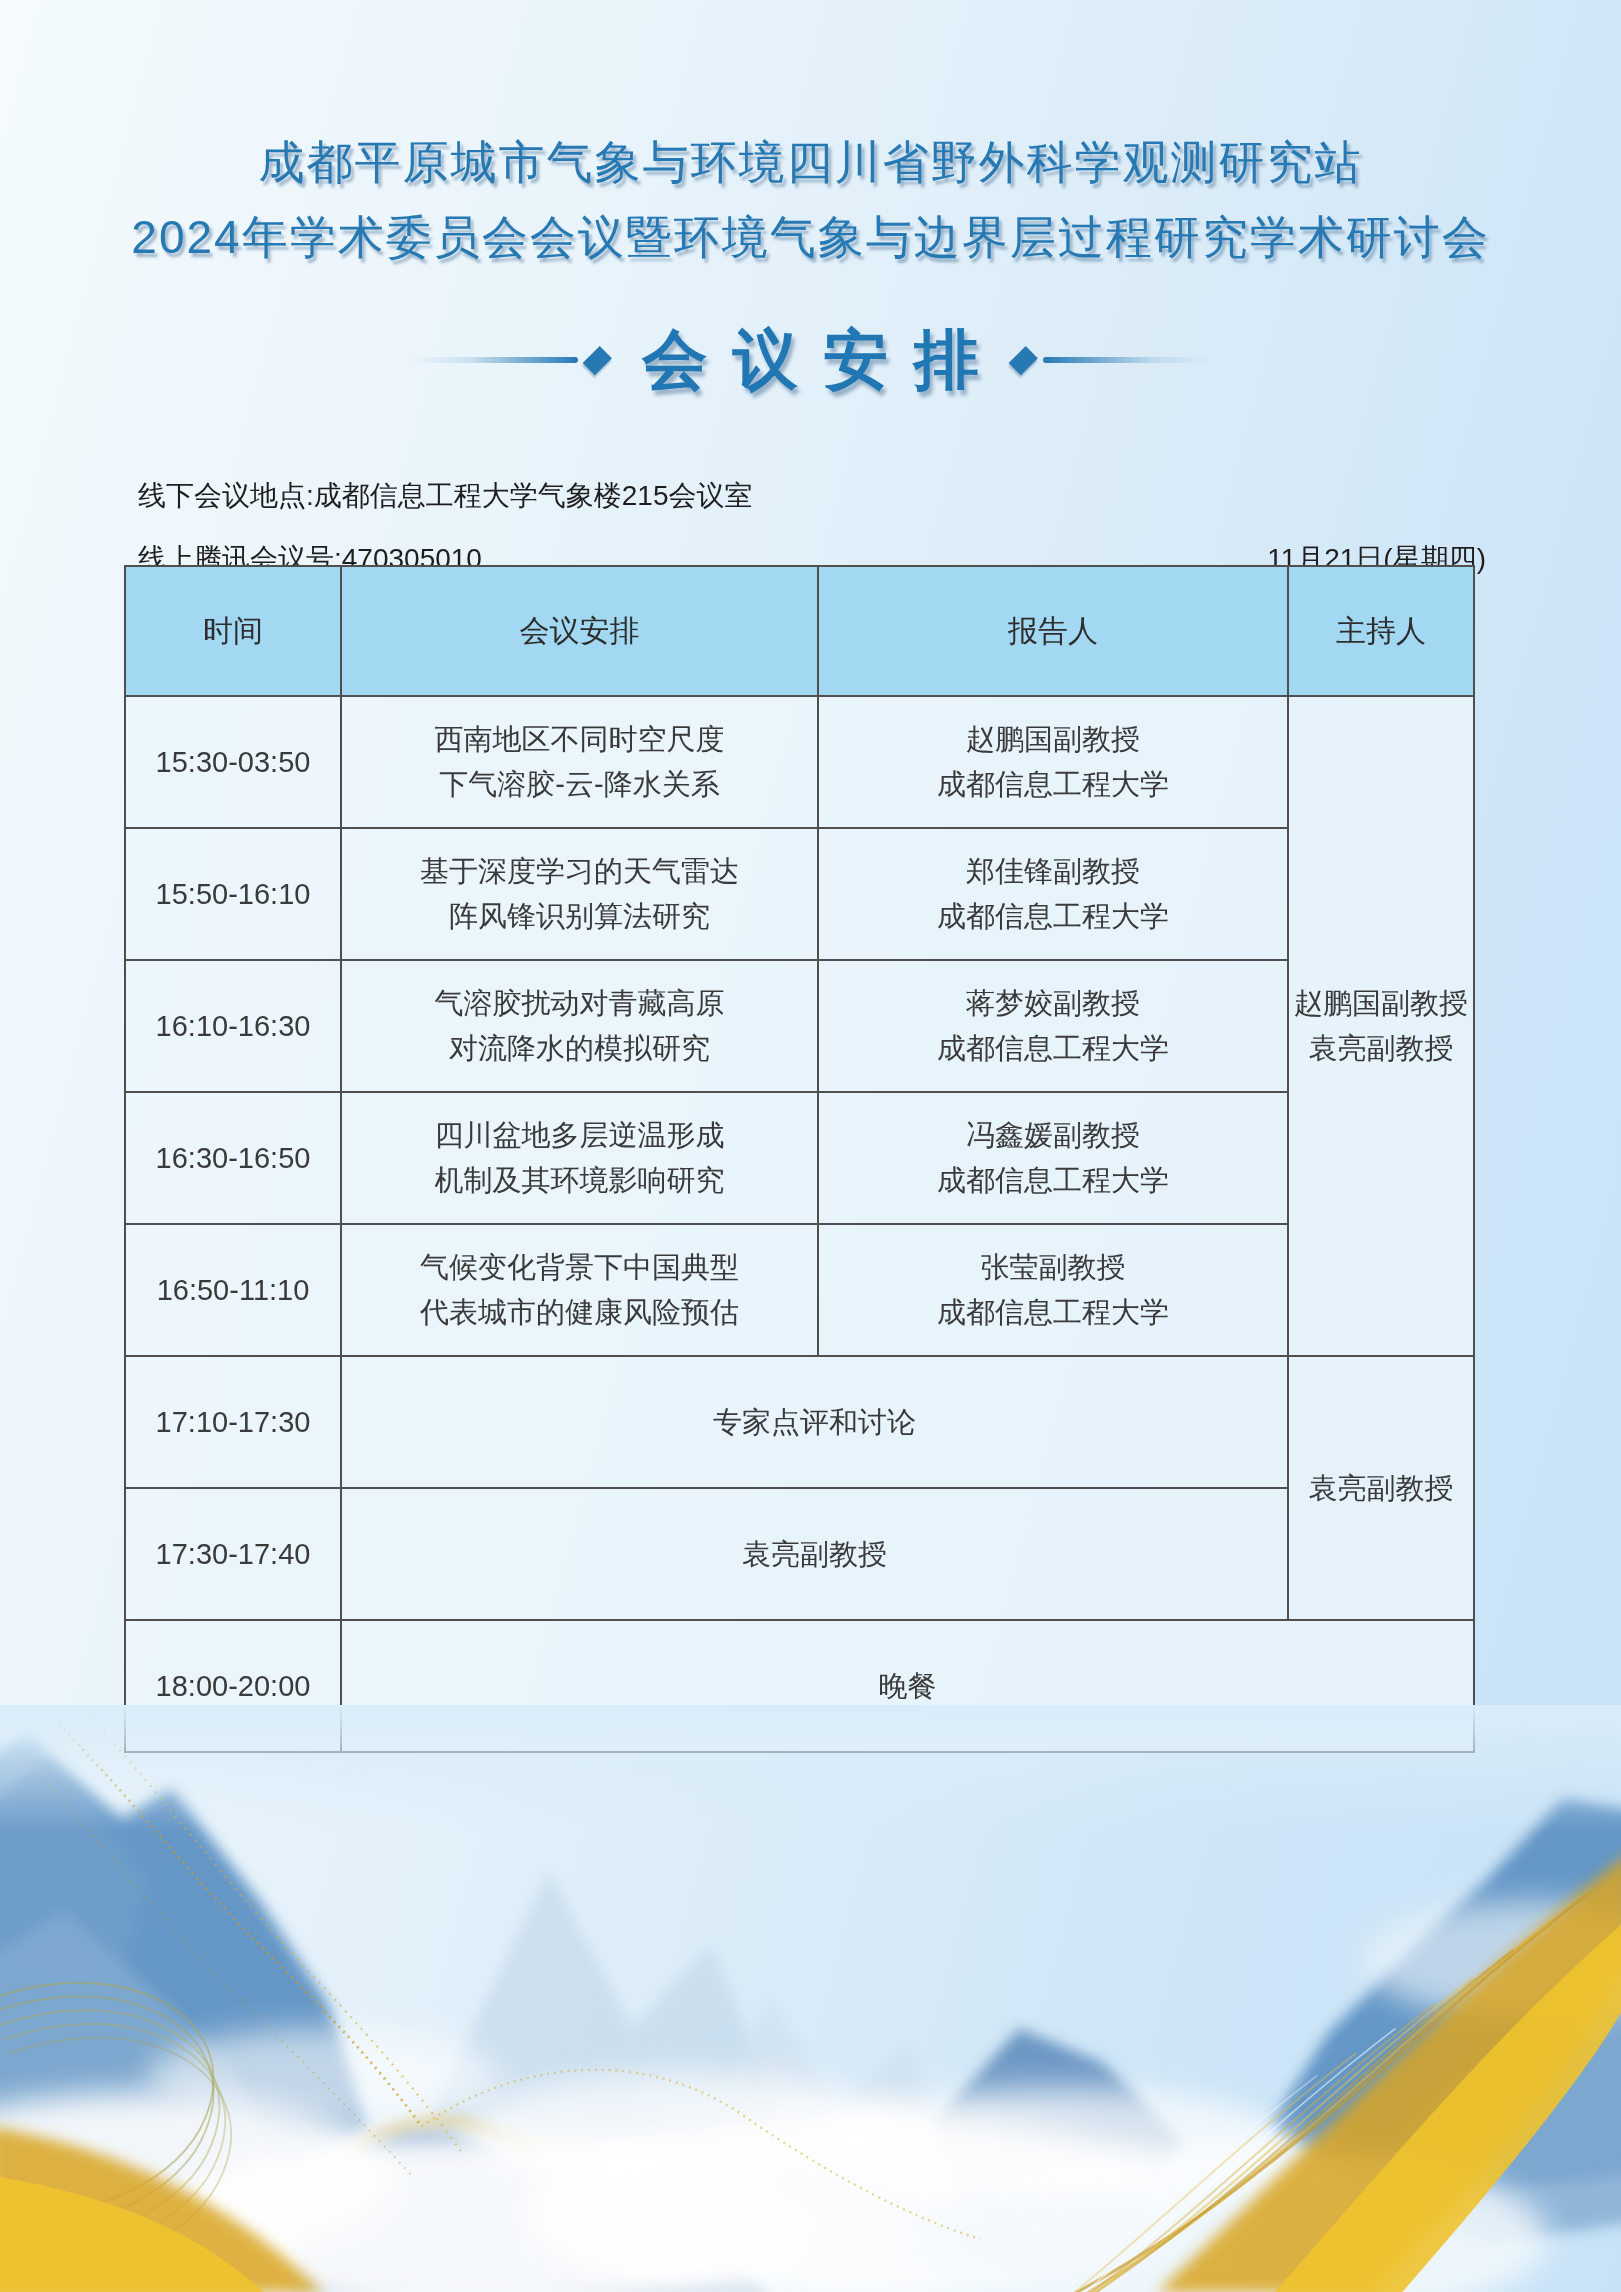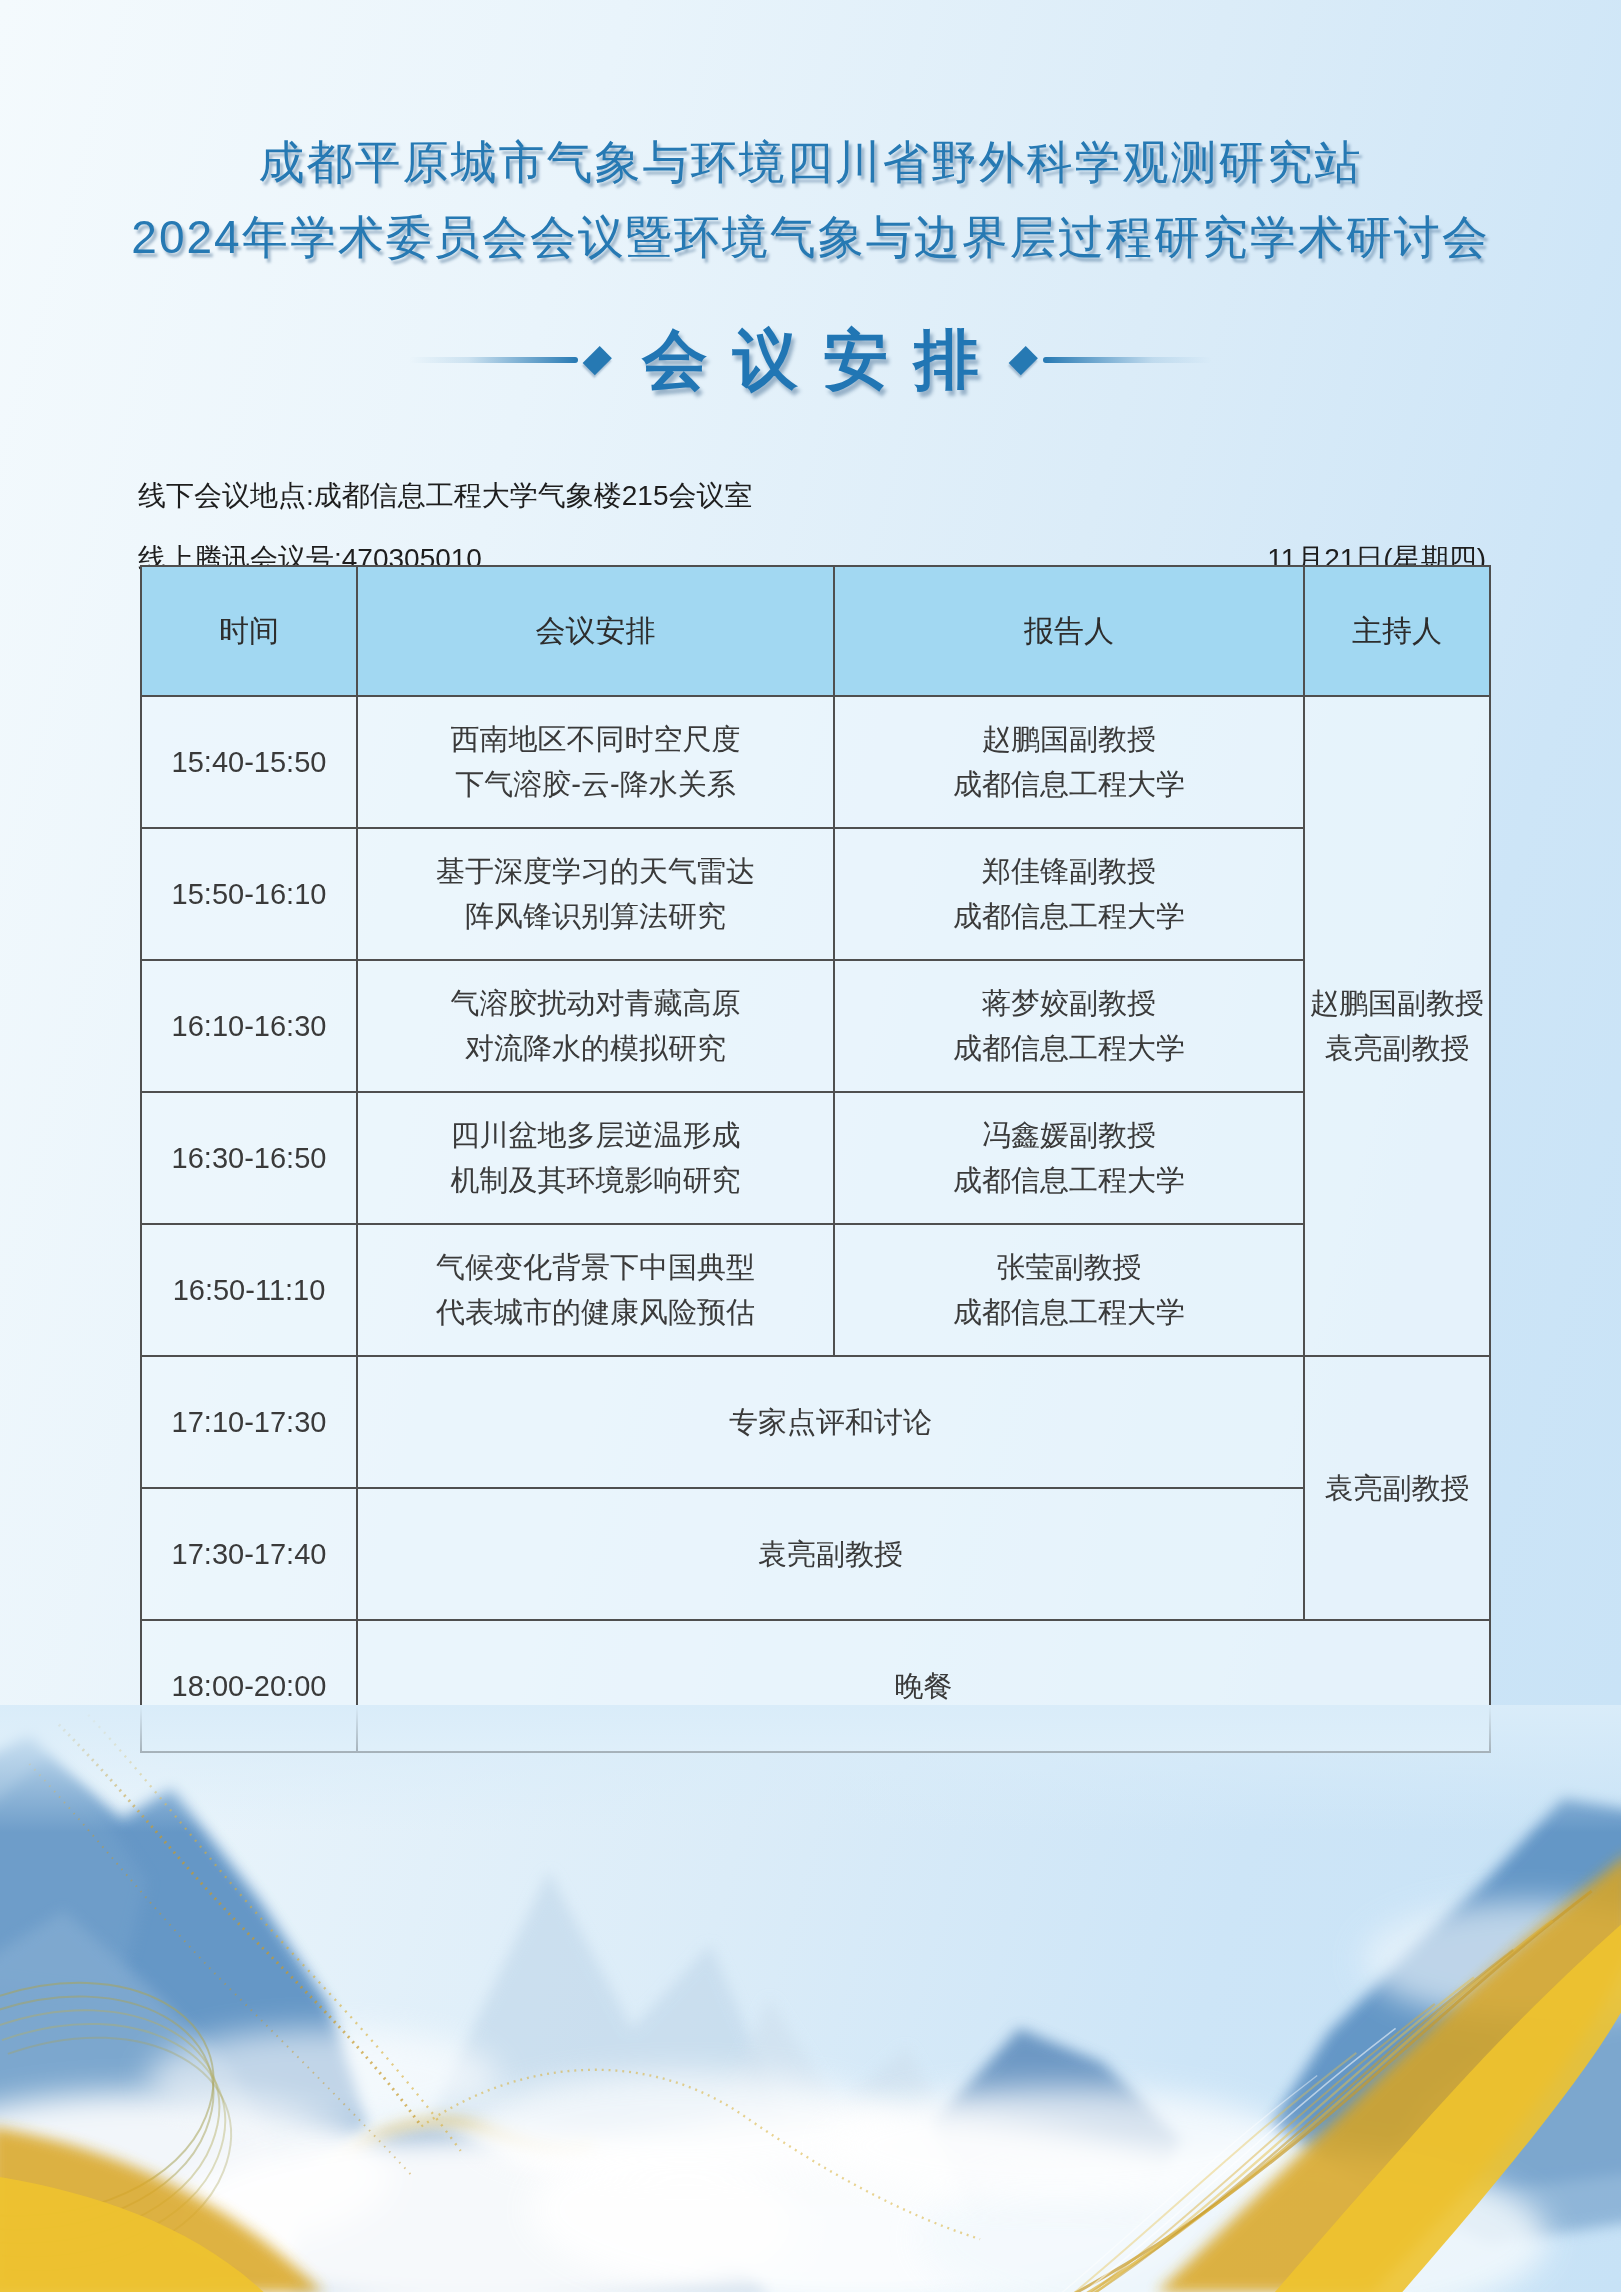--- a/index.html
+++ b/index.html
@@ -50,21 +50,21 @@
   
   .meta {
     position:absolute; left:138px; top:453px; width:1348px;
     font-size:28px; color:#1e1e1e;
   }
   .meta-row { display:flex; justify-content:space-between; align-items:baseline;margin-top:24px; }
   .meta-row + .meta-row { margin-top:25px;align-items:flex-end; }
 
   
   table.schedule {
-    position:absolute; left:140px; top:565px;
+    position:absolute; left:124px; top:565px;
     width:1350px;
     border-collapse:collapse;
     table-layout:fixed;
     border-radius:31px;
   }
   .schedule th, .schedule td {
     border:2px solid #4f4f4f;
     text-align:center; vertical-align:middle;
     white-space:pre-line;
   }
@@ -120,21 +120,21 @@
         <col class="col-host">
     </colgroup>
     <tbody>
         <tr>
       <th>时间</th>
       <th>会议安排</th>
       <th>报告人</th>
       <th>主持人</th>
     </tr>
     <tr>
-      <td>15:40-15:50</td>
+      <td>15:30-03:50</td>
       <td>西南地区不同时空尺度
 下气溶胶-云-降水关系</td>
       <td>赵鹏国副教授
 成都信息工程大学</td>
       <td rowspan="5">赵鹏国副教授
 袁亮副教授</td>
     </tr>
     <tr>
       <td>15:50-16:10</td>
       <td>基于深度学习的天气雷达

